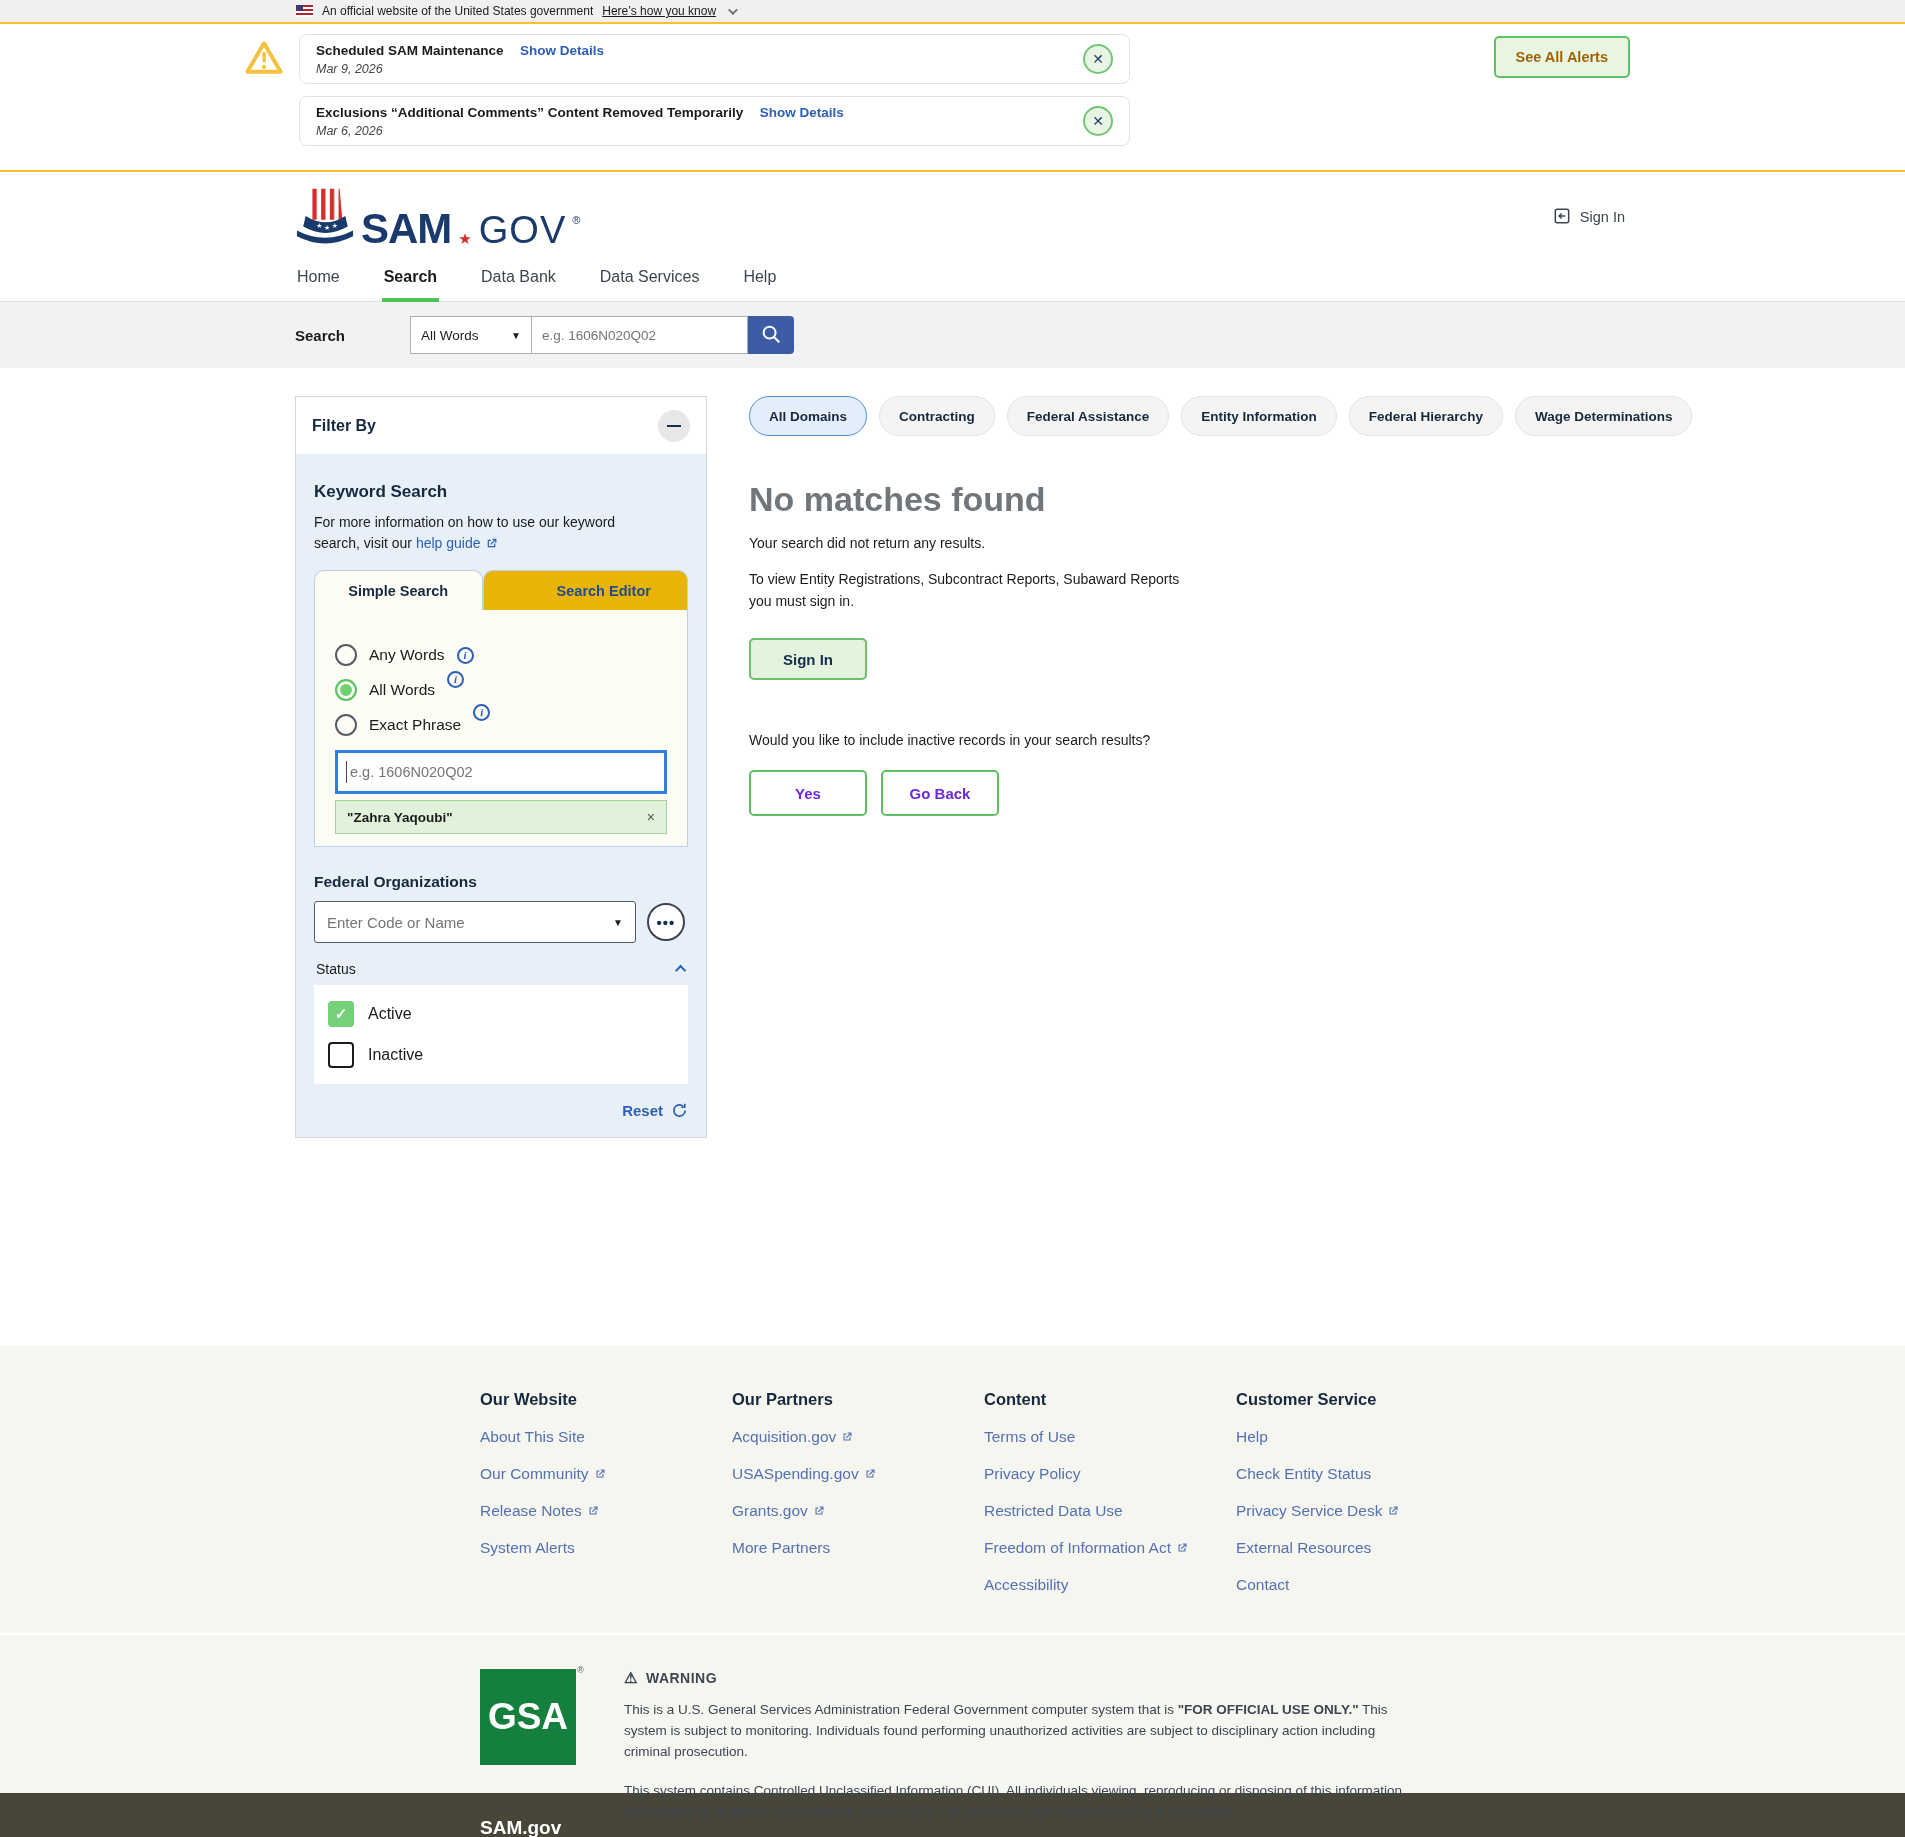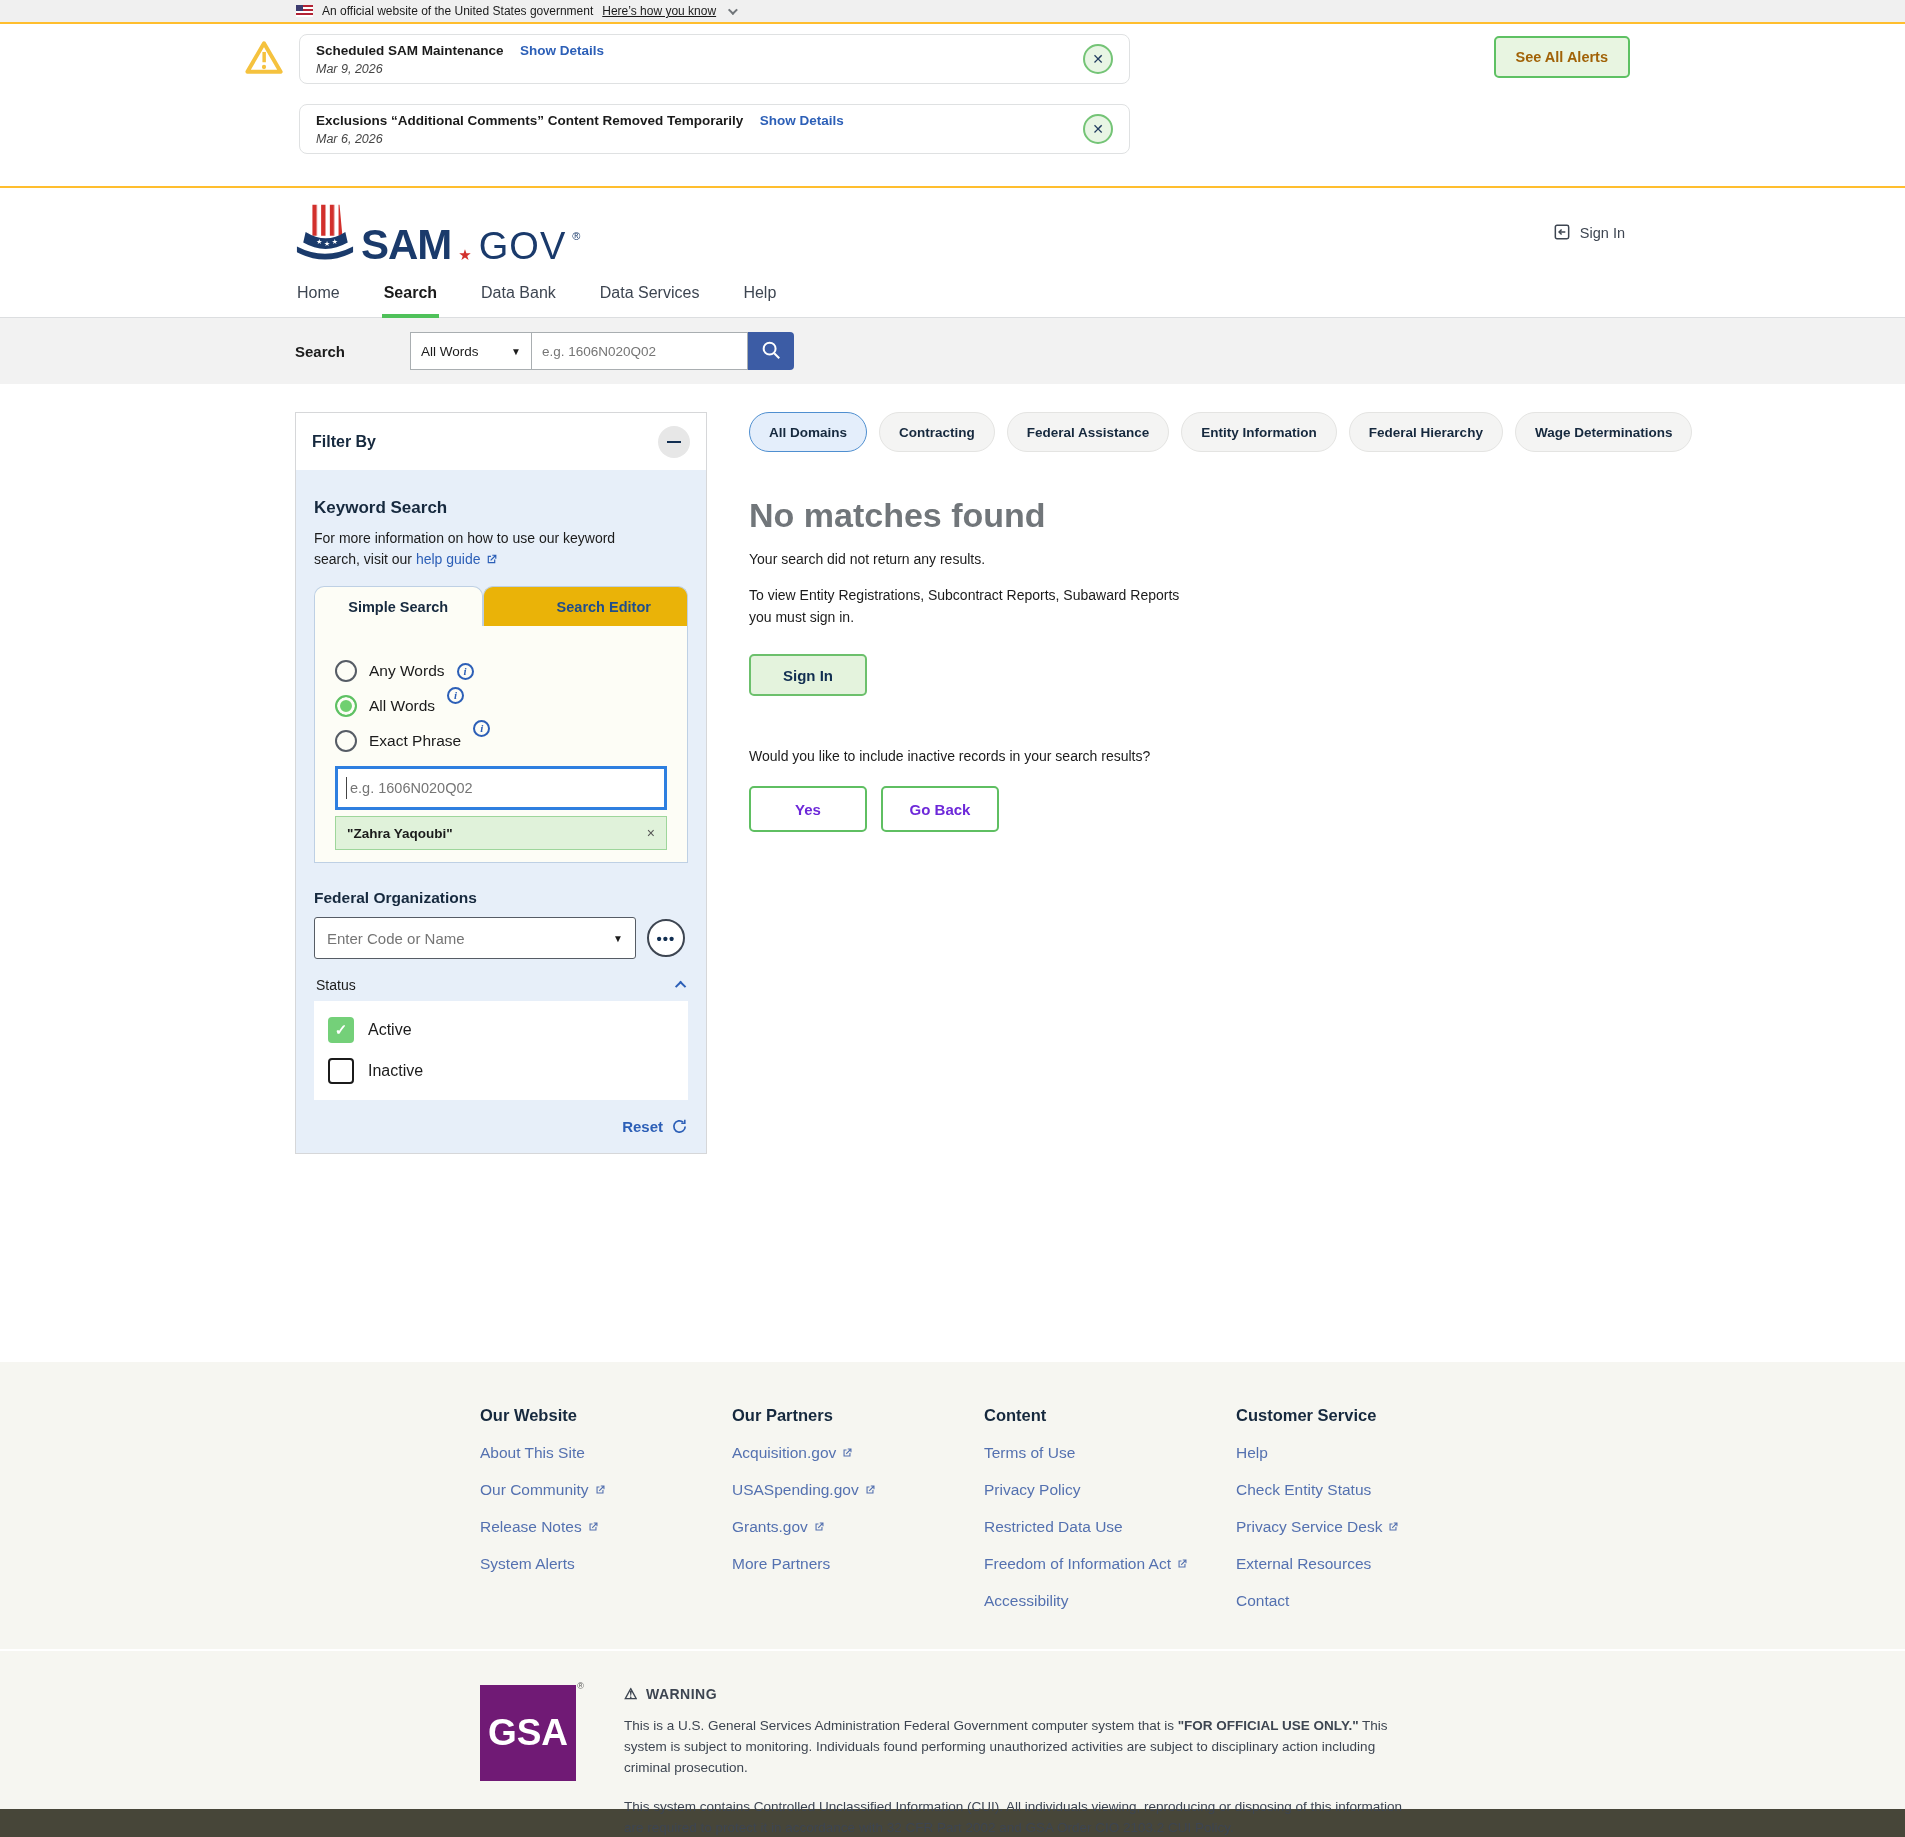--- a/index.html
+++ b/index.html
@@ -9,21 +9,21 @@
   
   .gov-banner { height:24px; background:#f0f0f0; border-bottom:2px solid #ffbe2e;
     display:flex; align-items:center; gap:9px; padding-left:296px; font-size:12px; color:#1b1b1b; }
   .flag { width:17px; height:12px; background:repeating-linear-gradient(#b22234 0 2px,#fff 2px 4px); position:relative; flex:0 0 auto; }
   .flag::before { content:""; position:absolute; left:0; top:0; width:7px; height:6px; background:#3c3b6e; }
   .banner-link { color:#1b1b1b; text-decoration:underline; cursor:pointer; }
   .chev-down { display:inline-block; width:7px; height:7px; border-right:2px solid #71767a; border-bottom:2px solid #71767a; transform:rotate(45deg) translateY(-2px); margin-left:3px; }
 
   
   .alerts { position:relative; background:#fff; border-bottom:2px solid #ffbe2e; padding:10px 0 12px 245px; }
-  .alert-row { display:flex; align-items:center; gap:16px; width:885px; margin-bottom:20px; }
+  .alert-row { display:flex; align-items:center; gap:16px; width:885px; margin-bottom:12px; }
   .alert-row:last-child { margin-bottom:0; }
   .alert-icon { flex:0 0 auto; }
   .alert-box { flex:1; border:1px solid #dfe1e2; border-radius:8px; padding:6px 60px 7px 16px; position:relative; background:#fff; }
   .alert-title { font-weight:bold; font-size:13.5px; color:#1b1b1b; }
   .show-details { color:#2c5fb7; font-weight:bold; font-size:13.5px; margin-left:12px; cursor:pointer; text-decoration:none; }
   .alert-date { font-style:italic; font-size:12.5px; color:#454545; margin-top:3px; }
   .alert-close { position:absolute; right:16px; top:50%; transform:translateY(-50%);
     width:30px; height:30px; border-radius:50%; background:#e8f5e4; border:2px solid #74c476;
     color:#1f3a5f; display:flex; align-items:center; justify-content:center; font-size:14px; cursor:pointer; }
   .see-all-btn { position:absolute; right:275px; top:12px; background:#e8f5e1; border:2px solid #5ec163;
@@ -124,21 +124,21 @@
   
   .footer { background:#f6f6f1; padding:44px 0 0 480px; height:287px; }
   .fcols { display:flex; }
   .fcol { width:252px; }
   .fcol h4 { font-size:16.5px; font-weight:bold; color:#16293e; }
   .fcol a { display:flex; align-items:center; gap:5px; margin-top:19px; color:#5471b0; font-size:15.5px; text-decoration:none; cursor:pointer; }
   .fcol .ext-icon { color:#5471b0; width:12px; height:12px; }
 
   .gsa-band { background:#f6f6f1; border-top:2px solid #fff; display:flex; gap:48px; padding:34px 300px 30px 480px; height:160px; }
   .gsa-logo-wrap { position:relative; flex:0 0 auto; }
-  .gsa-logo { width:96px; height:96px; background:#701a75; color:#fff; display:flex; align-items:center; justify-content:center;
+  .gsa-logo { width:96px; height:96px; background:#15803d; color:#fff; display:flex; align-items:center; justify-content:center;
     font-size:37px; font-weight:bold; letter-spacing:0; }
   .gsa-reg { position:absolute; top:-4px; right:-8px; font-size:9px; color:#555; }
   .warning-block { max-width:790px; color:#3d4551; }
   .warning-head { display:flex; align-items:center; gap:8px; font-weight:bold; font-size:14px; letter-spacing:0.5px; margin-bottom:13px; color:#3d4551; }
   .warn-glyph { font-size:15px; }
   .warning-block p { font-size:13.5px; line-height:1.55; }
   .warning-block p + p { margin-top:18px; }
 
   .dark-footer { background:#474639; color:#fff; padding:24px 0 0 480px; height:92px; }
   .df-site { font-weight:bold; font-size:19px; }

